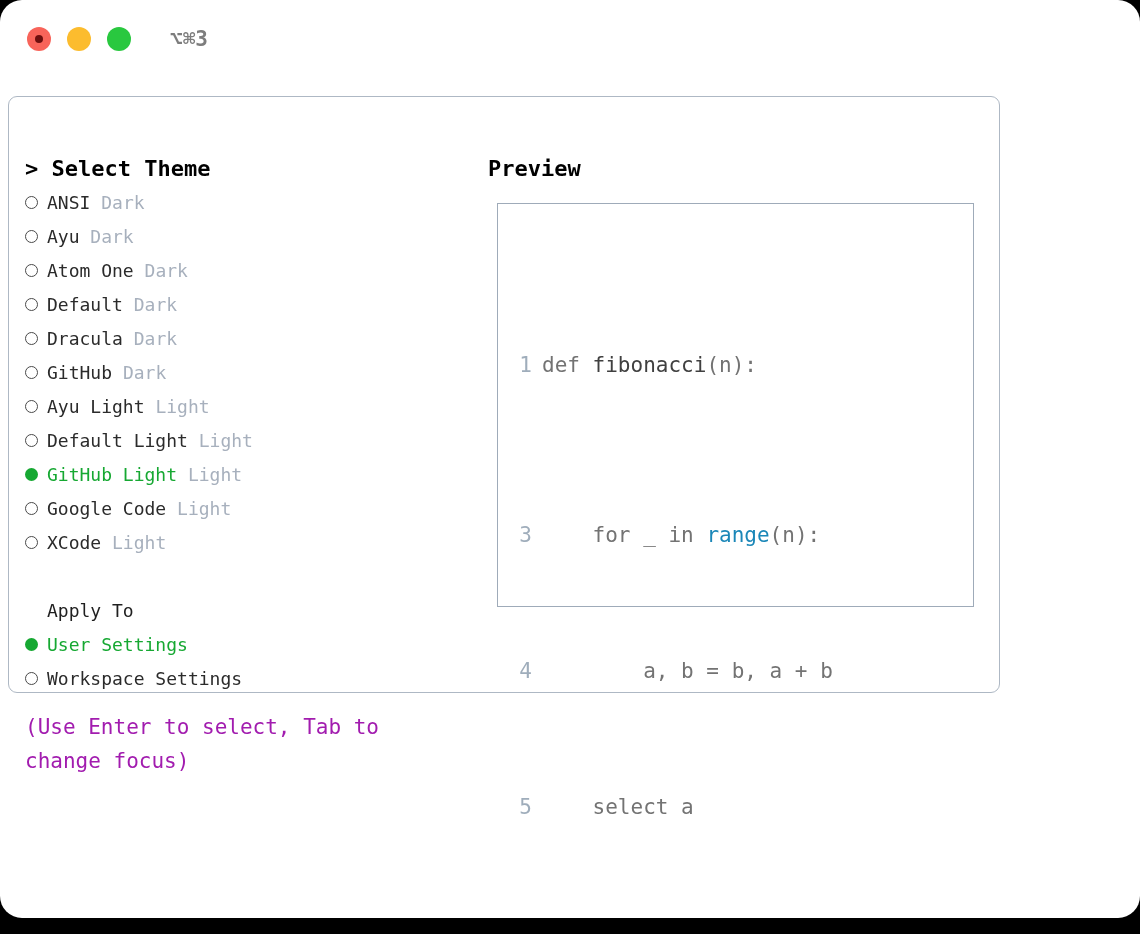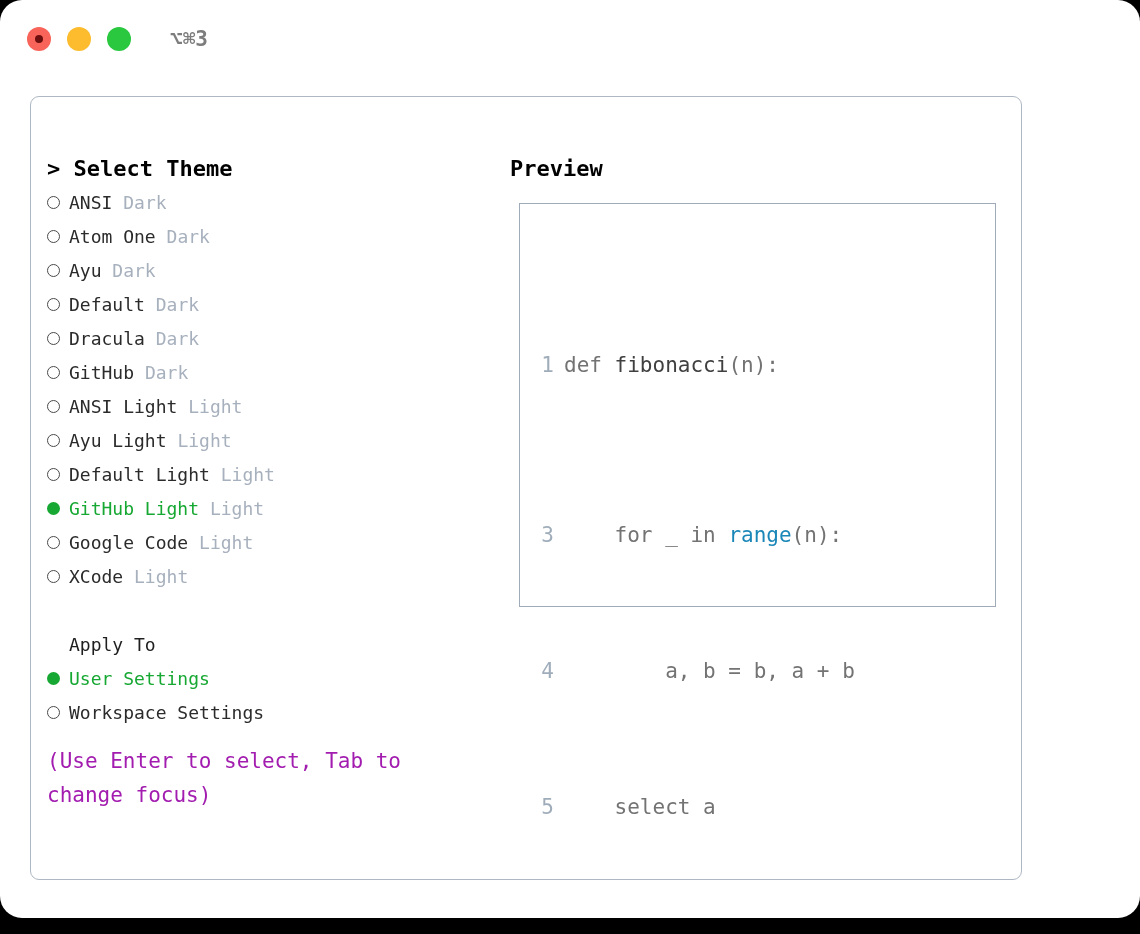--- a/index.html
+++ b/index.html
@@ -55,24 +55,24 @@
     font-size: 21px;
     font-weight: bold;
     color: #7d7d7d;
     letter-spacing: 0px;
     line-height: 30px;
   }
 
   
   #panel {
     position: absolute;
-    left: 30px;
+    left: 8px;
     top: 96px;
     width: 992px;
-    height: 784px;
+    height: 597px;
     border: 1.5px solid #aeb8c4;
     border-radius: 9px;
     background: #ffffff;
     box-sizing: border-box;
   }
 
   
   #left-col {
     position: absolute;
     left: 16px;
@@ -189,36 +189,33 @@
   <div id="panel">
 
     <div id="left-col">
 
       <div class="row section-head">&gt; Select Theme</div>
 
       <div class="row">
         <span class="marker"><span class="marker-dot hollow"></span></span><span class="item-name">ANSI</span> <span class="item-variant">Dark</span>
       </div>
       <div class="row">
+        <span class="marker"><span class="marker-dot hollow"></span></span><span class="item-name">Ayu</span> <span class="item-variant">Dark</span>
+      </div>
+      <div class="row">
         <span class="marker"><span class="marker-dot hollow"></span></span><span class="item-name">Atom One</span> <span class="item-variant">Dark</span>
       </div>
       <div class="row">
-        <span class="marker"><span class="marker-dot hollow"></span></span><span class="item-name">Ayu</span> <span class="item-variant">Dark</span>
-      </div>
-      <div class="row">
         <span class="marker"><span class="marker-dot hollow"></span></span><span class="item-name">Default</span> <span class="item-variant">Dark</span>
       </div>
       <div class="row">
         <span class="marker"><span class="marker-dot hollow"></span></span><span class="item-name">Dracula</span> <span class="item-variant">Dark</span>
       </div>
       <div class="row">
         <span class="marker"><span class="marker-dot hollow"></span></span><span class="item-name">GitHub</span> <span class="item-variant">Dark</span>
-      </div>
-      <div class="row">
-        <span class="marker"><span class="marker-dot hollow"></span></span><span class="item-name">ANSI Light</span> <span class="item-variant">Light</span>
       </div>
       <div class="row">
         <span class="marker"><span class="marker-dot hollow"></span></span><span class="item-name">Ayu Light</span> <span class="item-variant">Light</span>
       </div>
       <div class="row">
         <span class="marker"><span class="marker-dot hollow"></span></span><span class="item-name">Default Light</span> <span class="item-variant">Light</span>
       </div>
       <div class="row">
         <span class="marker"><span class="marker-dot filled"></span></span><span class="item-name selected">GitHub Light</span> <span class="item-variant">Light</span>
       </div>

